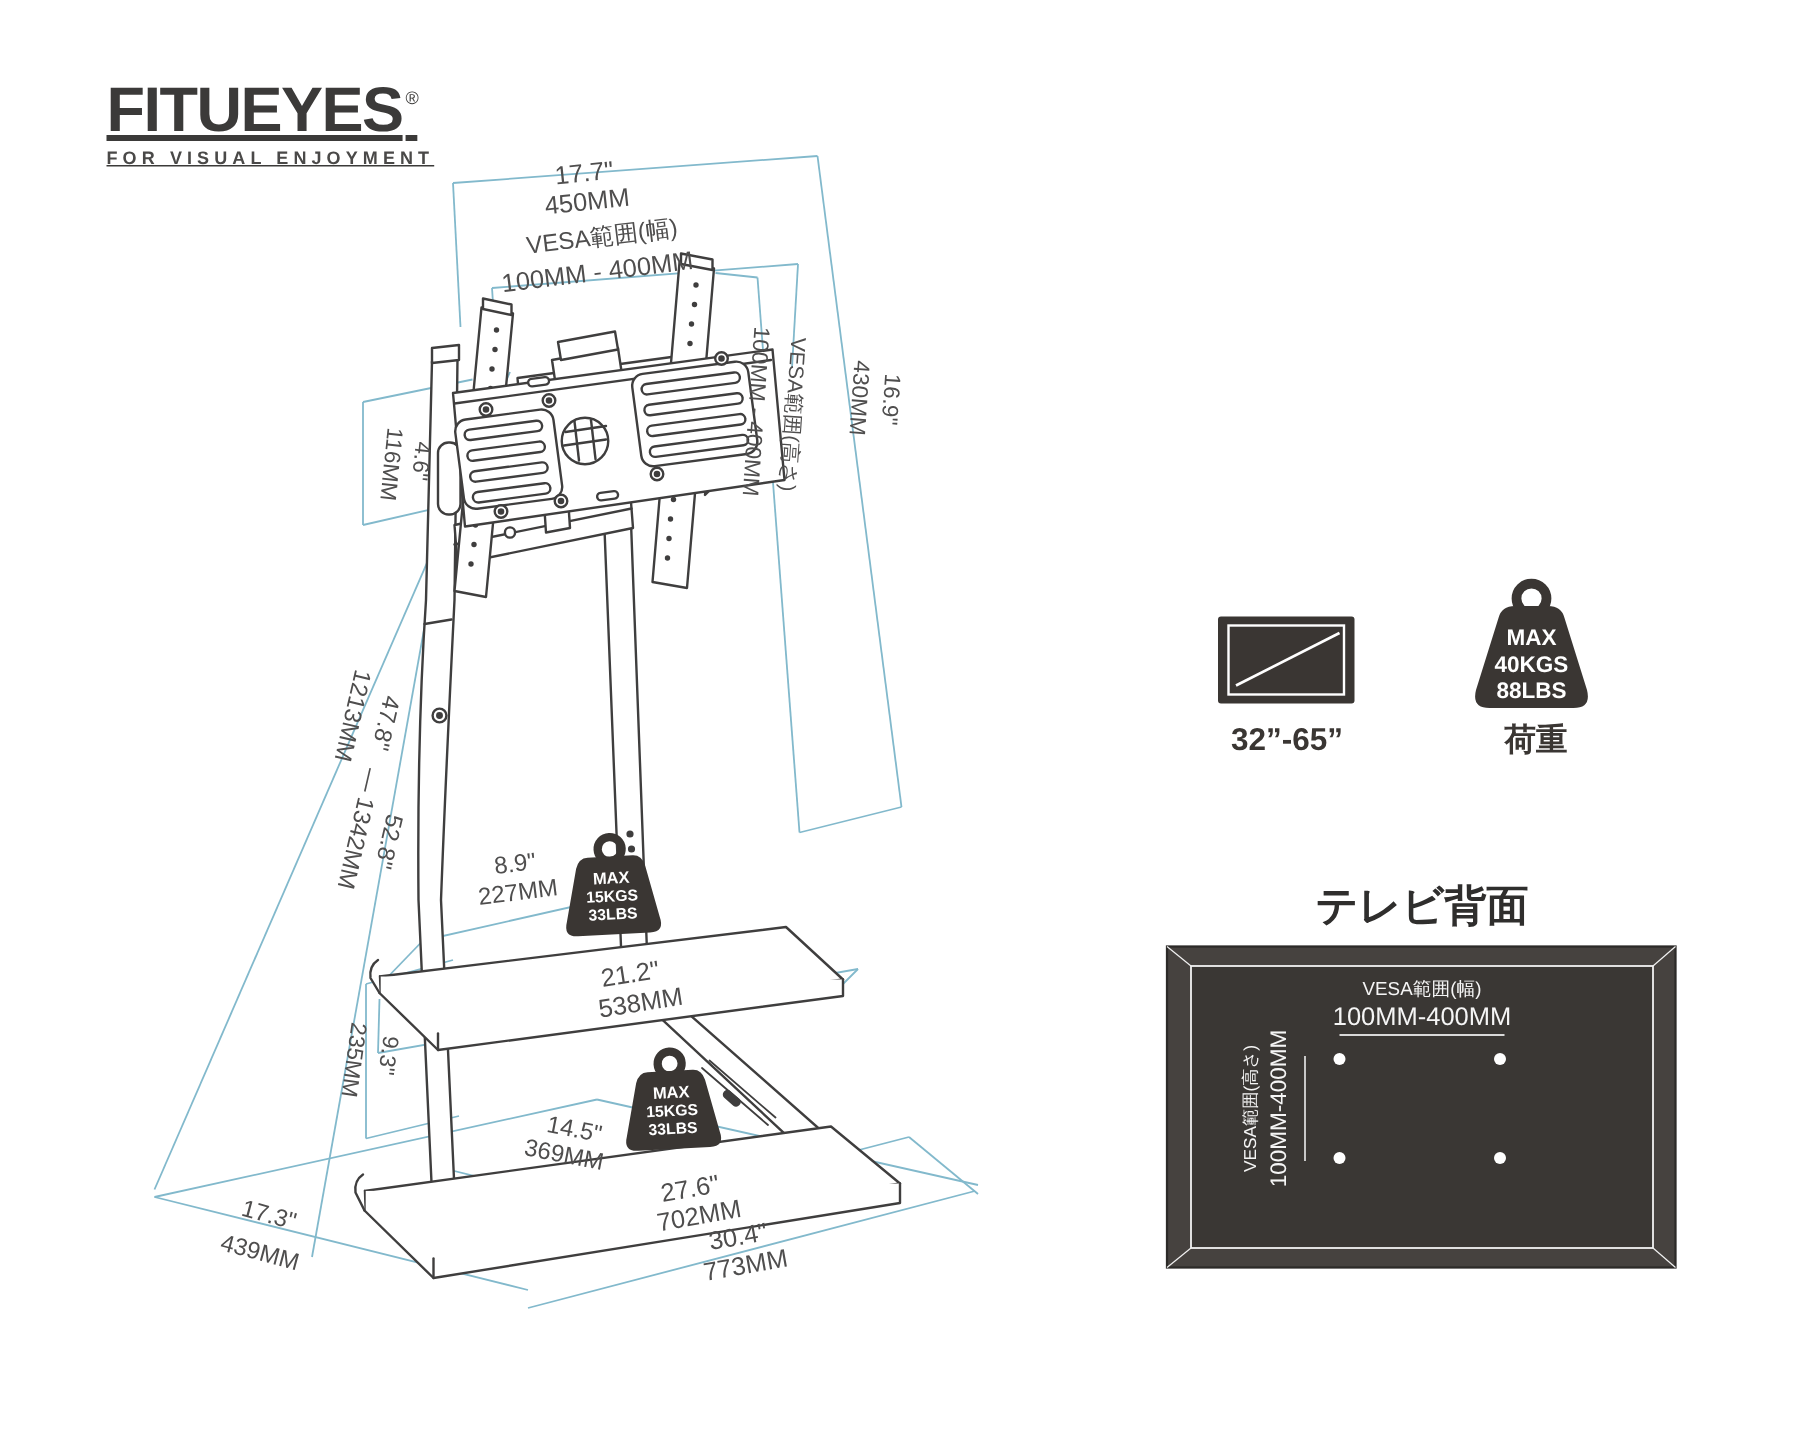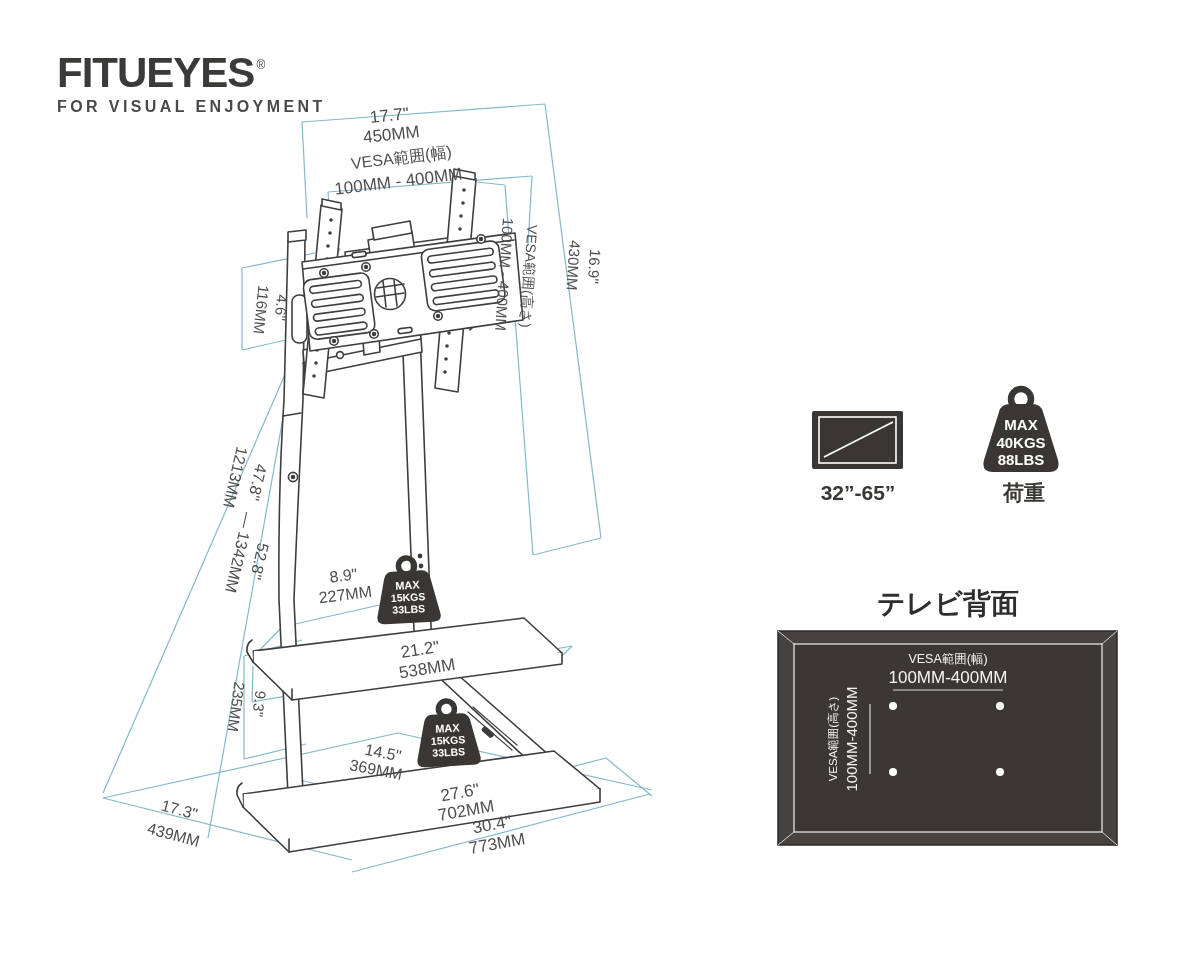--- a/index.html
+++ b/index.html
@@ -1,21 +1,21 @@
 <!DOCTYPE html>
 <html><head>
 <meta charset="utf-8">
 <style>
   html,body{margin:0;padding:0;background:#ffffff;}
   #page{position:relative;width:1200px;height:960px;background:#ffffff;overflow:hidden;
         font-family:"Liberation Sans",sans-serif;}
-  #logo{position:absolute;left:57px;top:52px;color:#3b3a39;}
+  #logo{position:absolute;left:71px;top:52px;color:#3b3a39;text-decoration:underline;}
   #logo .word{font-size:42px;font-weight:900;letter-spacing:-1px;line-height:1;}
   #logo sup{font-size:12px;font-weight:400;vertical-align:18px;margin-left:2px;}
-  #logo .tagline{font-size:16px;font-weight:700;letter-spacing:3.4px;margin-top:4px;color:#4a4948;}
+  #logo .tagline{font-size:12px;font-weight:700;letter-spacing:3.4px;margin-top:4px;color:#4a4948;}
   svg text{font-family:"Liberation Sans",sans-serif;}
   .dimtxt{fill:#4f4e4e;}
   .whitetxt{fill:#ffffff;font-weight:700;}
 </style>
 </head>
 <body>
 
 <div id="page">
 
   <div id="logo">

